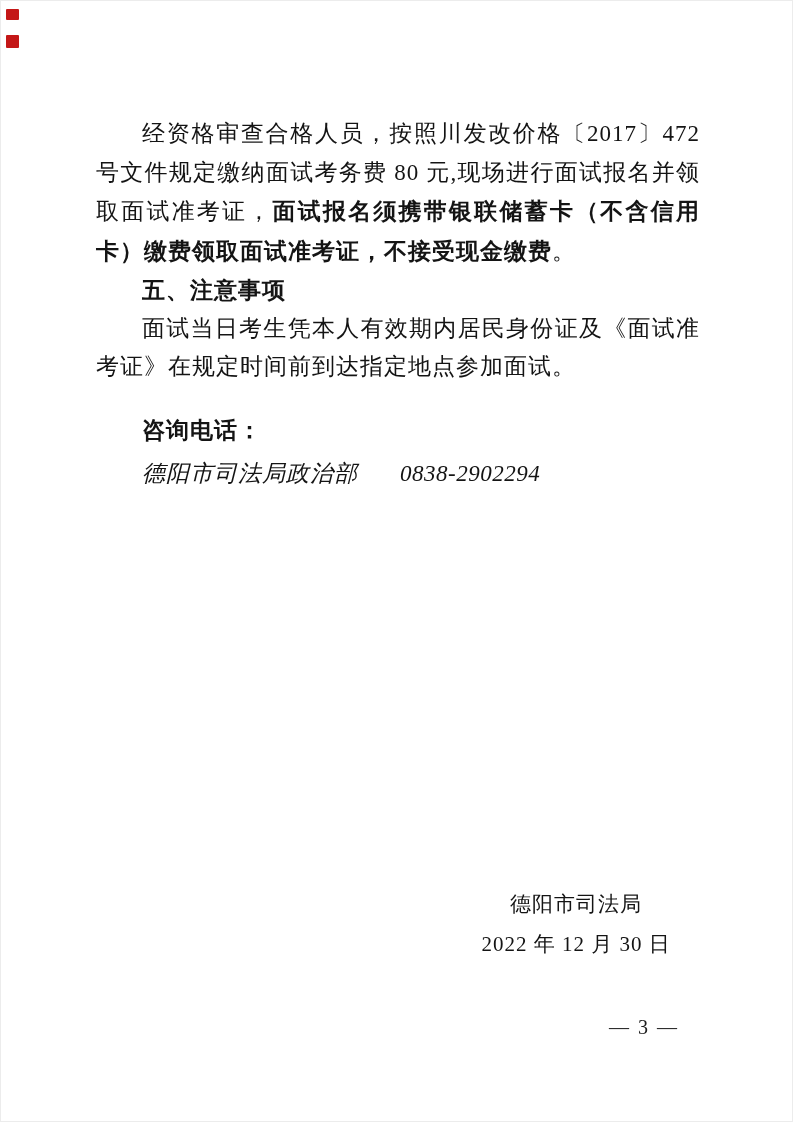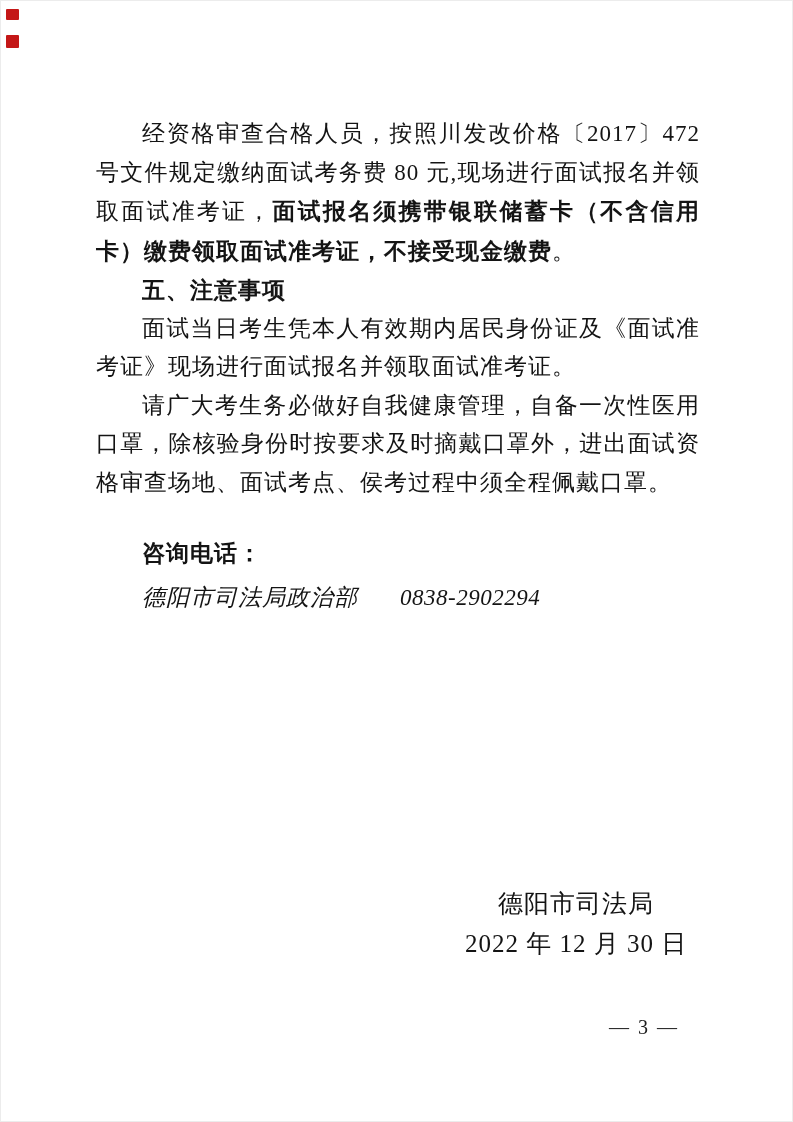--- a/index.html
+++ b/index.html
@@ -38,21 +38,21 @@
   .bold-seg {
     font-family: "Liberation Sans", "DejaVu Sans", sans-serif;
     font-weight: 700;
   }
   .heading-para {
     font-family: "Liberation Sans", "DejaVu Sans", sans-serif;
     font-weight: 600;
     text-align: left;
   }
   .contact-heading {
-    margin-top: 32px;
+    margin-top: 24px;
     font-family: "Liberation Sans", "DejaVu Sans", sans-serif;
     font-weight: 700;
     font-size: 23px;
     line-height: 38.5px;
     letter-spacing: 1px;
     text-indent: 2em;
   }
   .contact-entry {
     margin-top: 6px;
     font-size: 23px;
@@ -61,21 +61,21 @@
     text-indent: 2em;
     font-style: italic;
   }
   .phone { margin-left: 42px; letter-spacing: 0.5px; }
   .signature {
     position: absolute;
     left: 440px;
     top: 884px;
     width: 272px;
     text-align: center;
-    font-size: 25px;
+    font-size: 21px;
     line-height: 40px;
     letter-spacing: 1px;
   }
   .page-number {
     position: absolute;
     left: 606px;
     top: 1016px;
     width: 76px;
     text-align: center;
     font-size: 20px;
@@ -87,22 +87,21 @@
 <body>
 
 <div class="page">
 
   <div class="red-mark mark-1"></div>
   <div class="red-mark mark-2"></div>
 
   <div class="content">
     <p class="para"><span class="seg">经资格审查合格人员，按照川发改价格〔2017〕472 号文件规定缴纳面试考务费 80 元,现场进行面试报名并领取面试准考证，</span><span class="seg bold-seg">面试报名须携带银联储蓄卡（不含信用卡）缴费领取面试准考证，不接受现金缴费</span><span class="seg">。</span></p>
     <p class="para heading-para"><span class="seg bold-seg">五、注意事项</span></p>
-    <p class="para"><span class="seg">面试当日考生凭本人有效期内居民身份证及《面试准考证》现场进行面试报名并领取面试准考证。</span></p>
-    <p class="para"><span class="seg">请广大考生务必做好自我健康管理，自备一次性医用口罩，除核验身份时按要求及时摘戴口罩外，进出面试资格审查场地、面试考点、侯考过程中须全程佩戴口罩。</span></p>
+    <p class="para"><span class="seg">面试当日考生凭本人有效期内居民身份证及《面试准考证》在规定时间前到达指定地点参加面试。</span></p>
 
     <div class="contact-heading">咨询电话：</div>
     <div class="contact-entry">
       <span>德阳市司法局政治部</span><span class="phone">0838-2902294</span>
     </div>
   </div>
 
   <div class="signature">
     <div>德阳市司法局</div>
     <div>2022 年 12 月 30 日</div>

